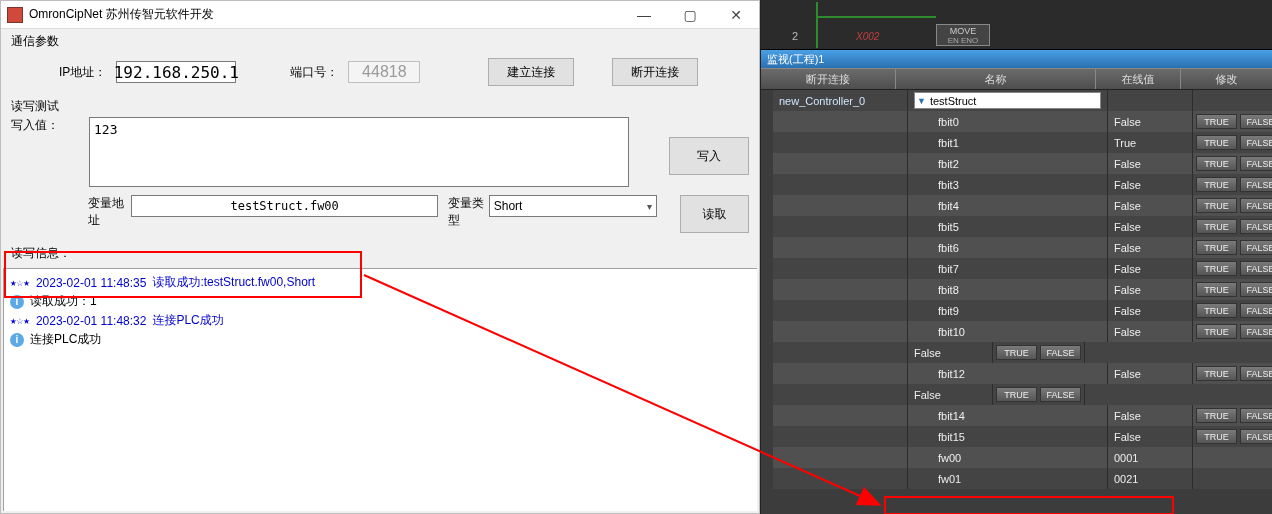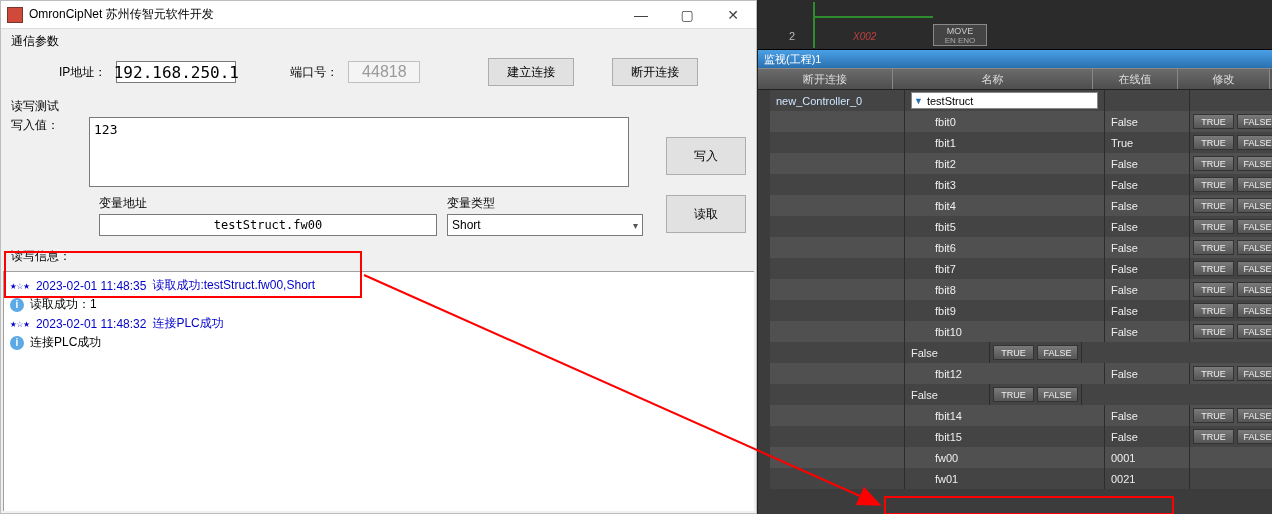--- a/index.html
+++ b/index.html
@@ -23,21 +23,21 @@
   .input-port { width: 72px; color: #9a9a9a; background: #f4f4f4; border: 1px solid #c0c0c0; justify-content:center; }
   .btn { height: 28px; padding: 0 18px; background: #e1e1e1; border: 1px solid #adadad; font-size: 12px; display:flex; align-items:center; justify-content:center; cursor:pointer; }
 
   .rw-area { padding: 0 10px; }
   .rw-row { display:flex; gap: 10px; align-items:flex-start; }
   .rw-col-left { flex: 1; }
   .lbl-top { font-size: 12px; margin-bottom: 2px; display:block; }
   .textarea { width: 540px; height: 70px; border: 1px solid #7a7a7a; background: #fff; font-size: 13px; padding: 4px; font-family: Consolas, monospace; resize:none; }
   .side-btn { width: 80px; height: 38px; background: #e1e1e1; border: 1px solid #adadad; font-size: 12px; display:flex; align-items:center; justify-content:center; cursor:pointer; }
   .lower-row { display: flex; gap: 10px; margin-top: 8px; }
-  .col { display:flex; flex-direction: column; }
+  .col { display:flex; }
   .var-addr-input { width: 338px; height: 22px; border:1px solid #7a7a7a; background:#fff; font-size:12px; text-align:center; font-family: Consolas, monospace; display:flex; align-items:center; justify-content:center; }
   .dropdown { width: 196px; height: 22px; border: 1px solid #7a7a7a; background:#fff; font-size:12px; padding: 0 4px; display:flex; align-items:center; justify-content:space-between; font-family: Consolas, monospace; }
   .dropdown .dd-arrow { font-size: 10px; color:#555; }
 
   .log-area { flex:1; margin: 4px 2px 2px 2px; border-left:1px solid #a0a0a0; border-top:1px solid #a0a0a0; background:#fff; padding: 4px 0; font-size:12px; color:#0000cc; overflow:auto; }
   .log-line { display:flex; align-items:center; gap:6px; padding: 1px 6px; }
   .log-stars { color:#0000cc; font-family: Consolas, monospace; font-size:11px; }
   .log-time { color:#0000cc; }
   .log-msg { color:#0000cc; }
   .info-icon { width:14px; height:14px; border-radius:50%; background:#5ca9e6; color:#fff; display:flex; align-items:center; justify-content:center; font-size:10px; font-weight:bold; font-family: Arial; }

